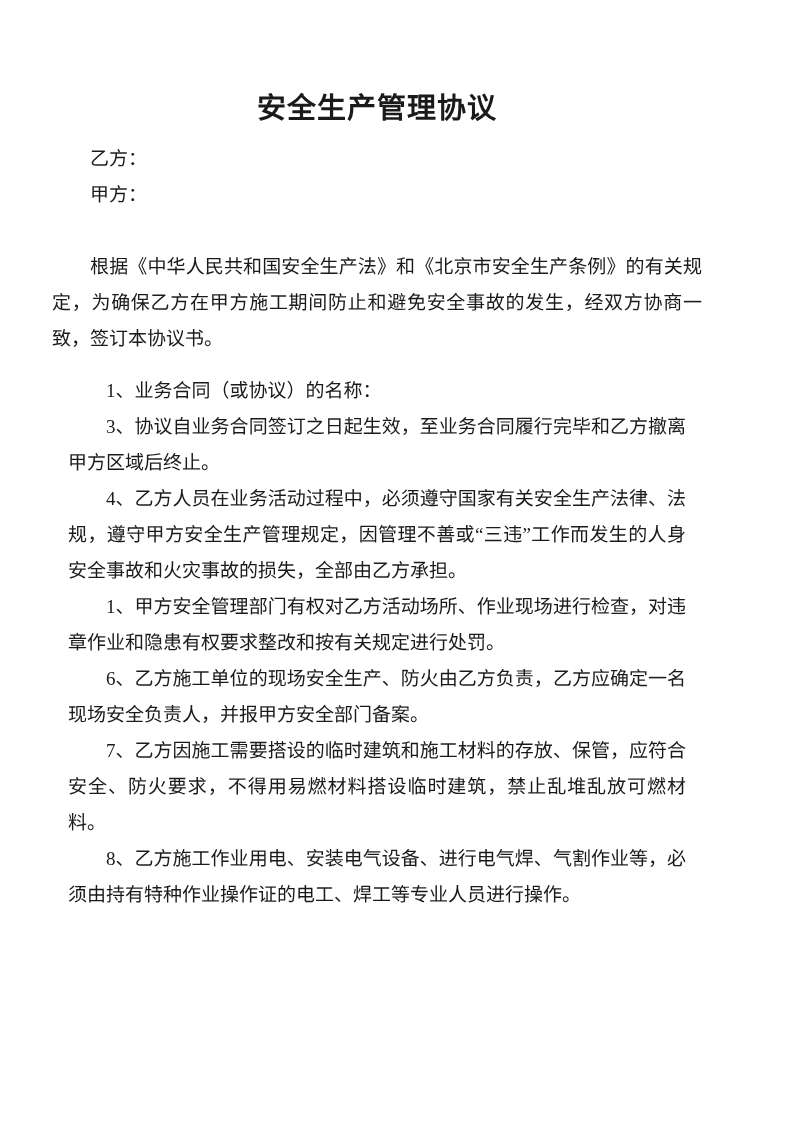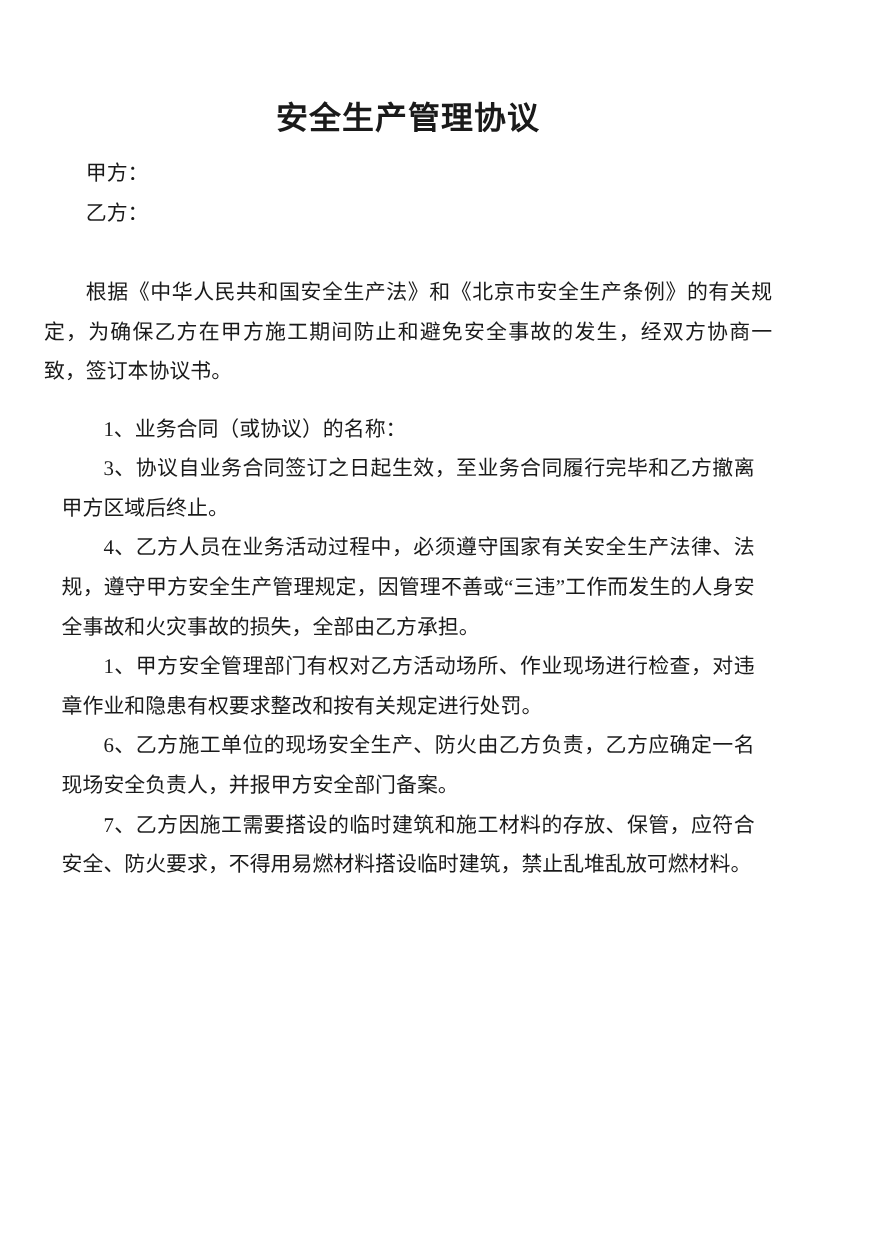--- a/index.html
+++ b/index.html
@@ -7,21 +7,21 @@
     margin: 0;
     padding: 0;
     background: #ffffff;
   }
   .page {
     position: relative;
     width: 793px;
     height: 1122px;
     box-sizing: border-box;
     margin: 0 auto;
-    padding: 88px 91px 0 40px;
+    padding: 88px 91px 0 52px;
     background: #ffffff;
     color: #1a1a1a;
     font-family: "Liberation Serif", "DejaVu Serif", serif;
     font-size: 19px;
     line-height: 36px;
     text-align: justify;
     overflow: hidden;
   }
   .doc-title {
     font-family: "Liberation Sans", "DejaVu Sans", sans-serif;
@@ -43,39 +43,40 @@
     margin: 16px;
   }
 </style>
 </head>
 <body>
 
 <div class="page" style="background: rgb(255, 255, 255); color: rgb(26, 26, 26);">
 
   <h1 class="doc-title">安全生产管理协议</h1>
 
+  <p class="line">乙方：</p>
+
   <p class="line">甲方：</p>
-
-  <p class="line">乙方：</p>
 
   <div class="blank-line"></div>
 
   <p class="line">根据《中华人民共和国安全生产法》和《北京市安全生产条例》的有关规定，为确保乙方在甲方施工期间防止和避免安全事故的发生，经双方协商一致，签订本协议书。</p>
 
   <div class="clauses">
 
       <p class="line">1、业务合同（或协议）的名称：</p>
 
 
       <p class="line">3、协议自业务合同签订之日起生效，至业务合同履行完毕和乙方撤离甲方区域后终止。</p>
 
       <p class="line">4、乙方人员在业务活动过程中，必须遵守国家有关安全生产法律、法规，遵守甲方安全生产管理规定，因管理不善或“三违”工作而发生的人身安全事故和火灾事故的损失，全部由乙方承担。</p>
 
       <p class="line">1、甲方安全管理部门有权对乙方活动场所、作业现场进行检查，对违章作业和隐患有权要求整改和按有关规定进行处罚。</p>
 
       <p class="line">6、乙方施工单位的现场安全生产、防火由乙方负责，乙方应确定一名现场安全负责人，并报甲方安全部门备案。</p>
 
       <p class="line">7、乙方因施工需要搭设的临时建筑和施工材料的存放、保管，应符合安全、防火要求，不得用易燃材料搭设临时建筑，禁止乱堆乱放可燃材料。</p>
 
+      <p class="line">8、乙方施工作业用电、安装电气设备、进行电气焊、气割作业等，必须由持有特种作业操作证的电工、焊工等专业人员进行操作。</p>
 
     </div>
 
 </div>
 
 </body></html>

